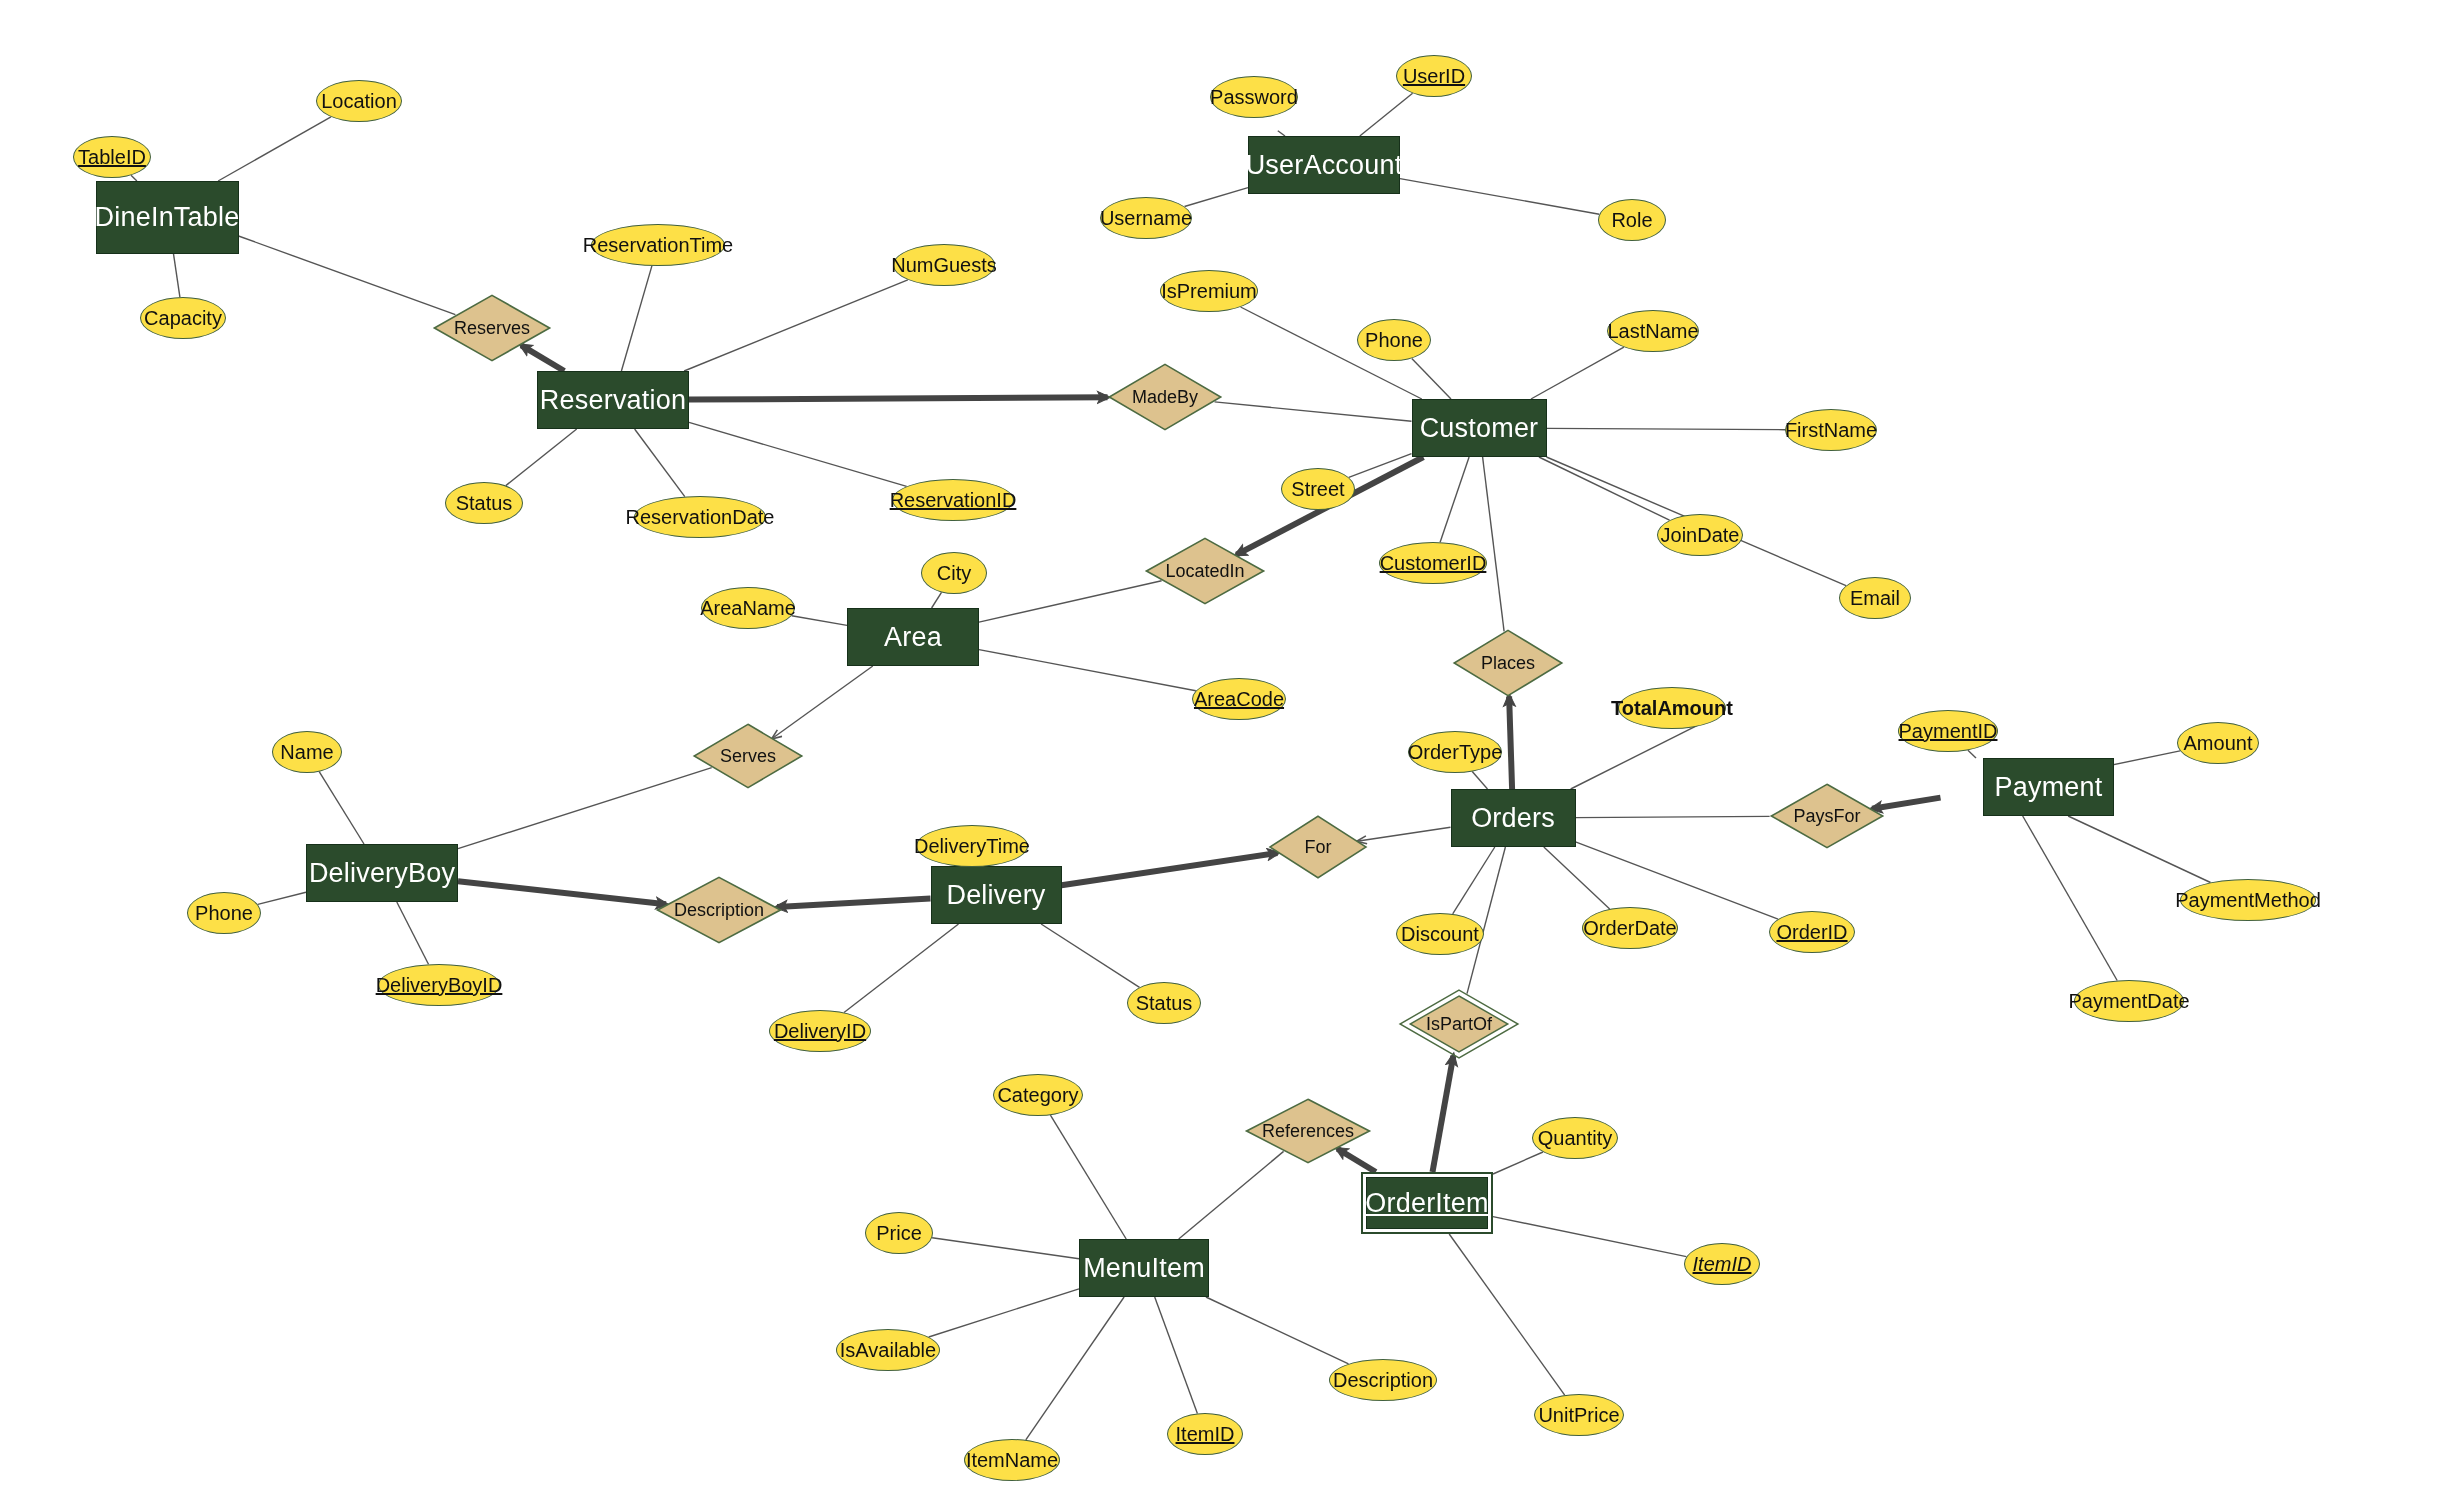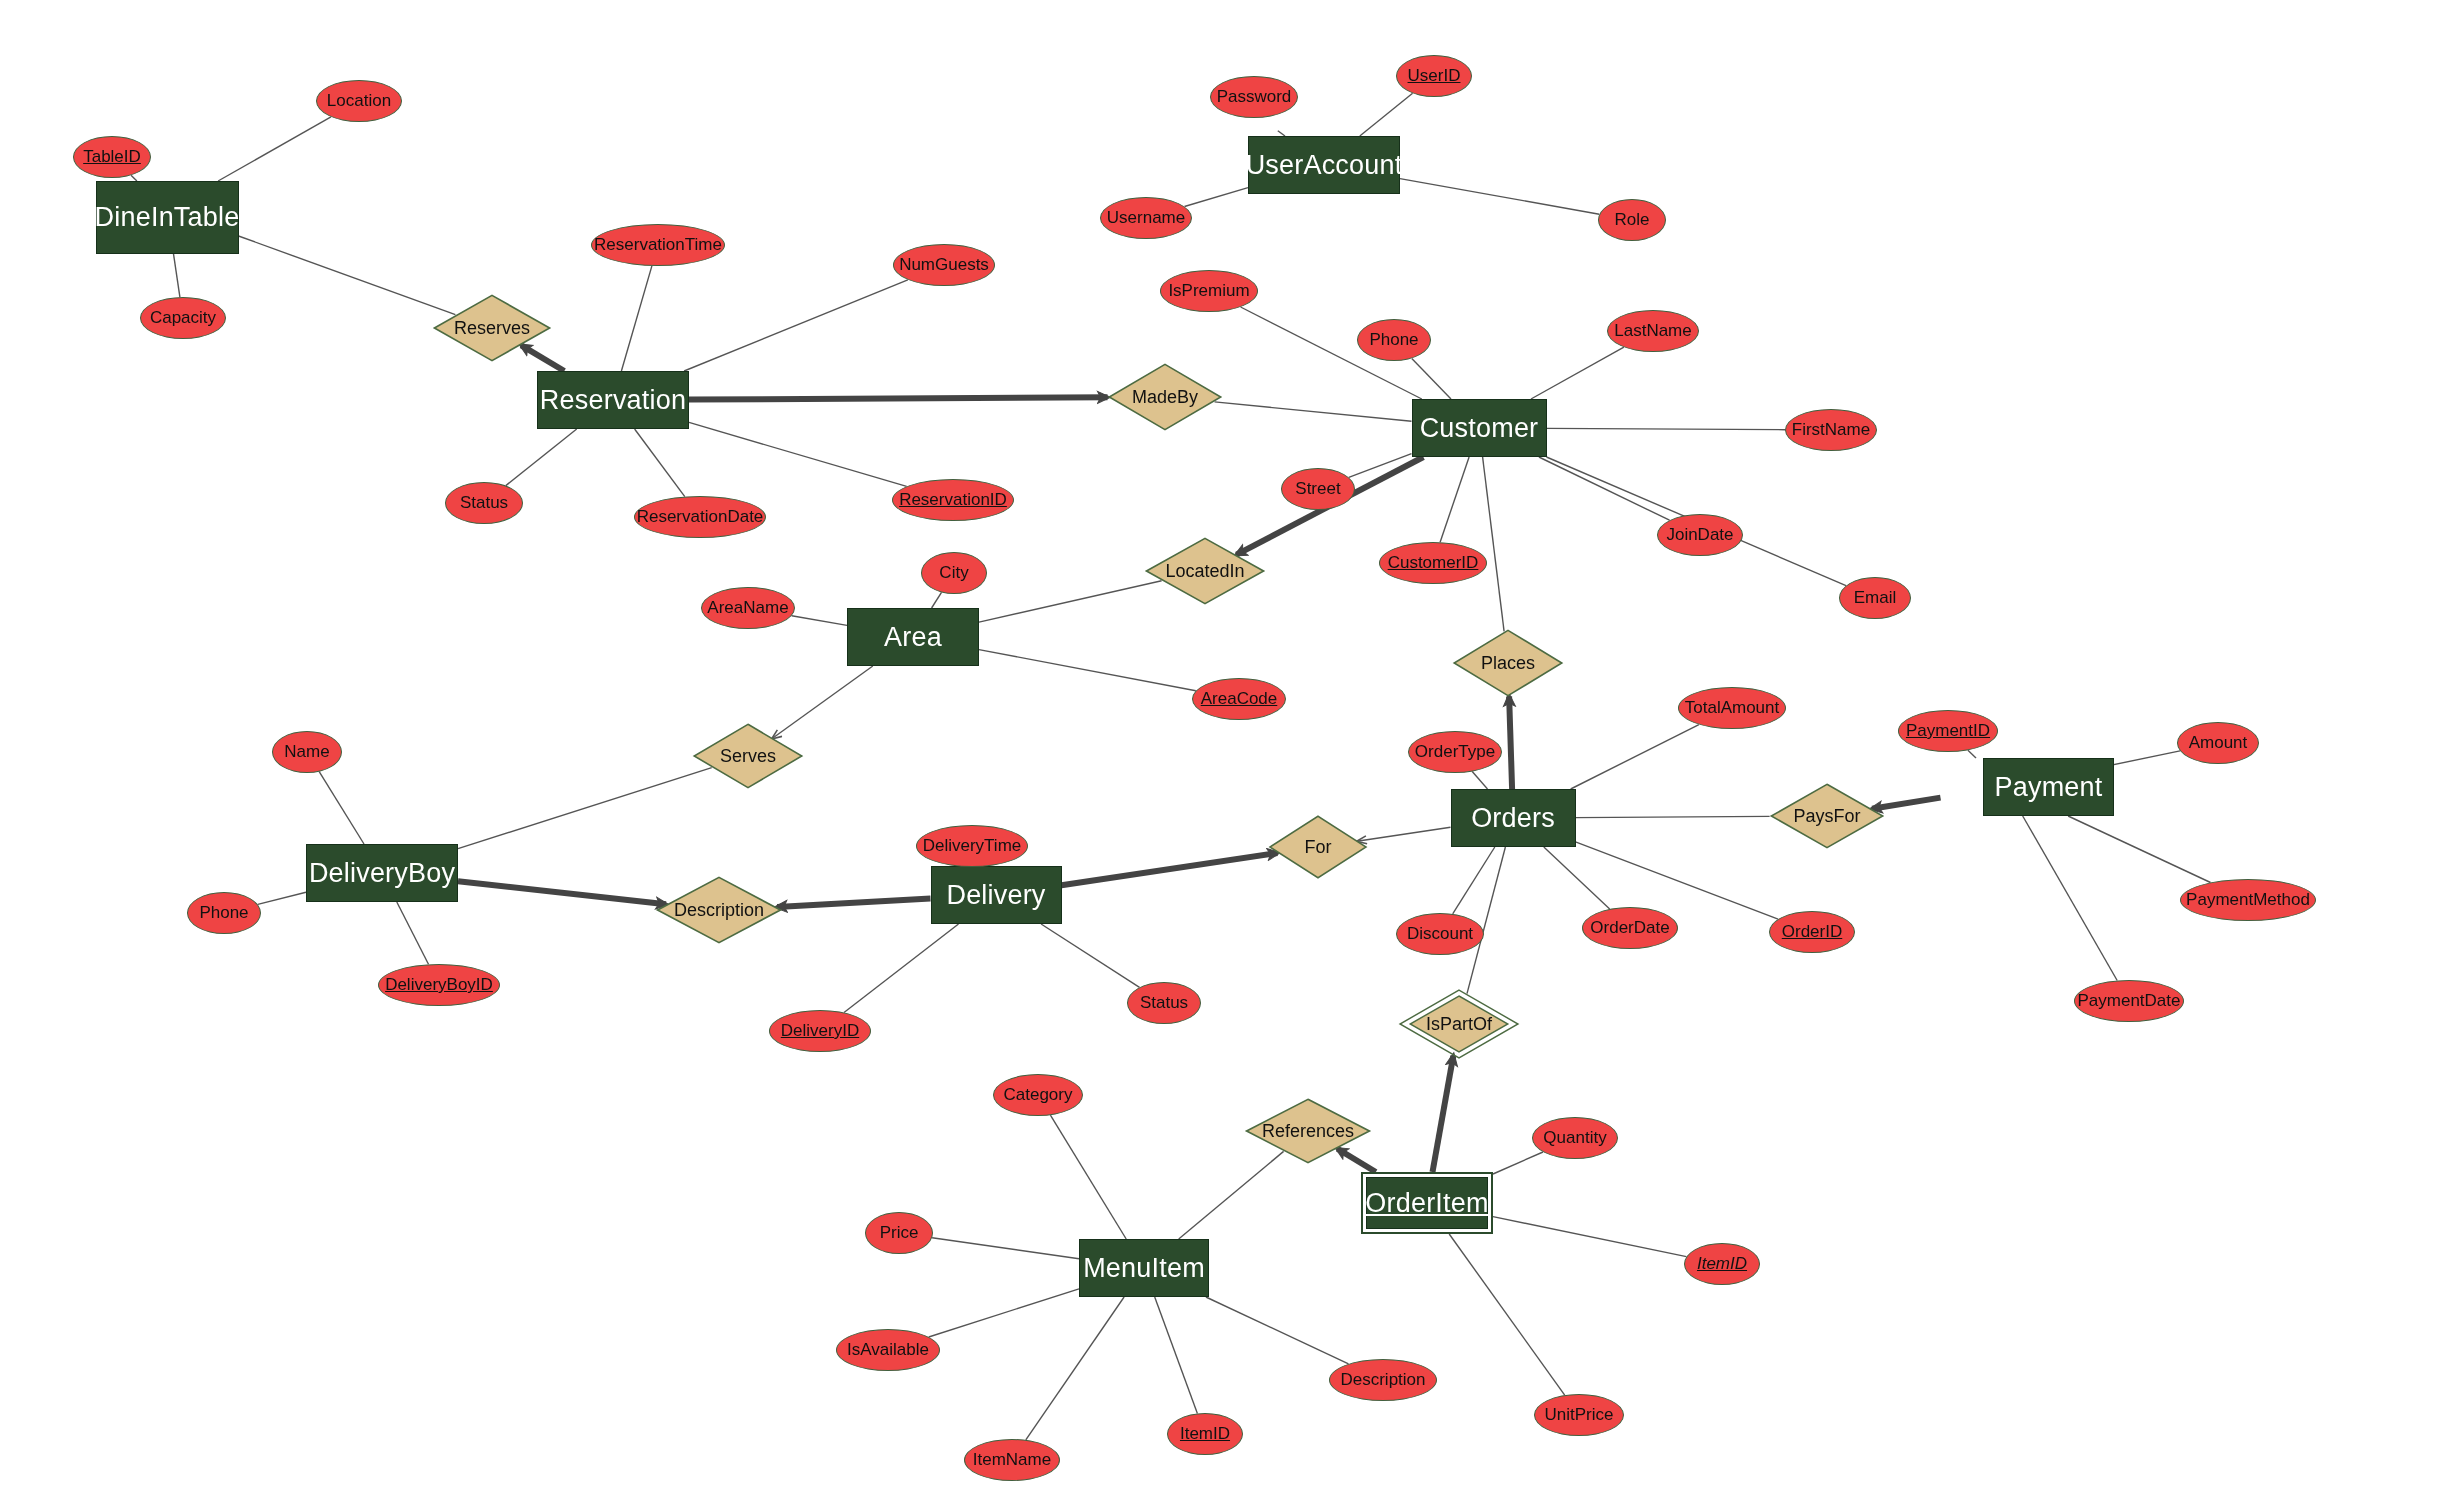--- a/index.html
+++ b/index.html
@@ -71,23 +71,23 @@
     height: 100%;
   }
   .rel .lbl {
     position: relative;
     z-index: 2;
     white-space: nowrap;
   }
   
   .attr {
     color: #111111;
-    font-size: 17px;
+    font-size: 20px;
     border: 1.6px solid #41603f;
-    background: #ef4444;
+    background: #fde047;
     border-radius: 50%;
   }
   .attr .lbl { white-space: nowrap; }
   .attr.pk .lbl { text-decoration: underline; }
   .attr.partial .lbl { text-decoration: underline; font-style: italic; }
 </style>
 </head>
 <body>
 
 <div id="canvas">
@@ -350,21 +350,21 @@
       </div>
       <div class="node attr" style="left: 1127px; top: 982px; width: 74px; height: 42px;">
         <span class="lbl">Status</span>
       </div>
       <div class="node attr pk" style="left: 769px; top: 1010px; width: 102px; height: 42px;">
         <span class="lbl">DeliveryID</span>
       </div>
       <div class="node attr" style="left: 1408px; top: 731px; width: 94px; height: 42px;">
         <span class="lbl">OrderType</span>
       </div>
-      <div class="node attr" style="left: 1678px; top: 687px; width: 108px; height: 42px;">
+      <div class="node attr" style="left: 1618px; top: 687px; width: 108px; height: 42px; font-weight: bold;">
         <span class="lbl">TotalAmount</span>
       </div>
       <div class="node attr" style="left: 1396px; top: 913px; width: 88px; height: 42px;">
         <span class="lbl">Discount</span>
       </div>
       <div class="node attr" style="left: 1582px; top: 907px; width: 96px; height: 42px;">
         <span class="lbl">OrderDate</span>
       </div>
       <div class="node attr pk" style="left: 1769px; top: 911px; width: 86px; height: 42px;">
         <span class="lbl">OrderID</span>

